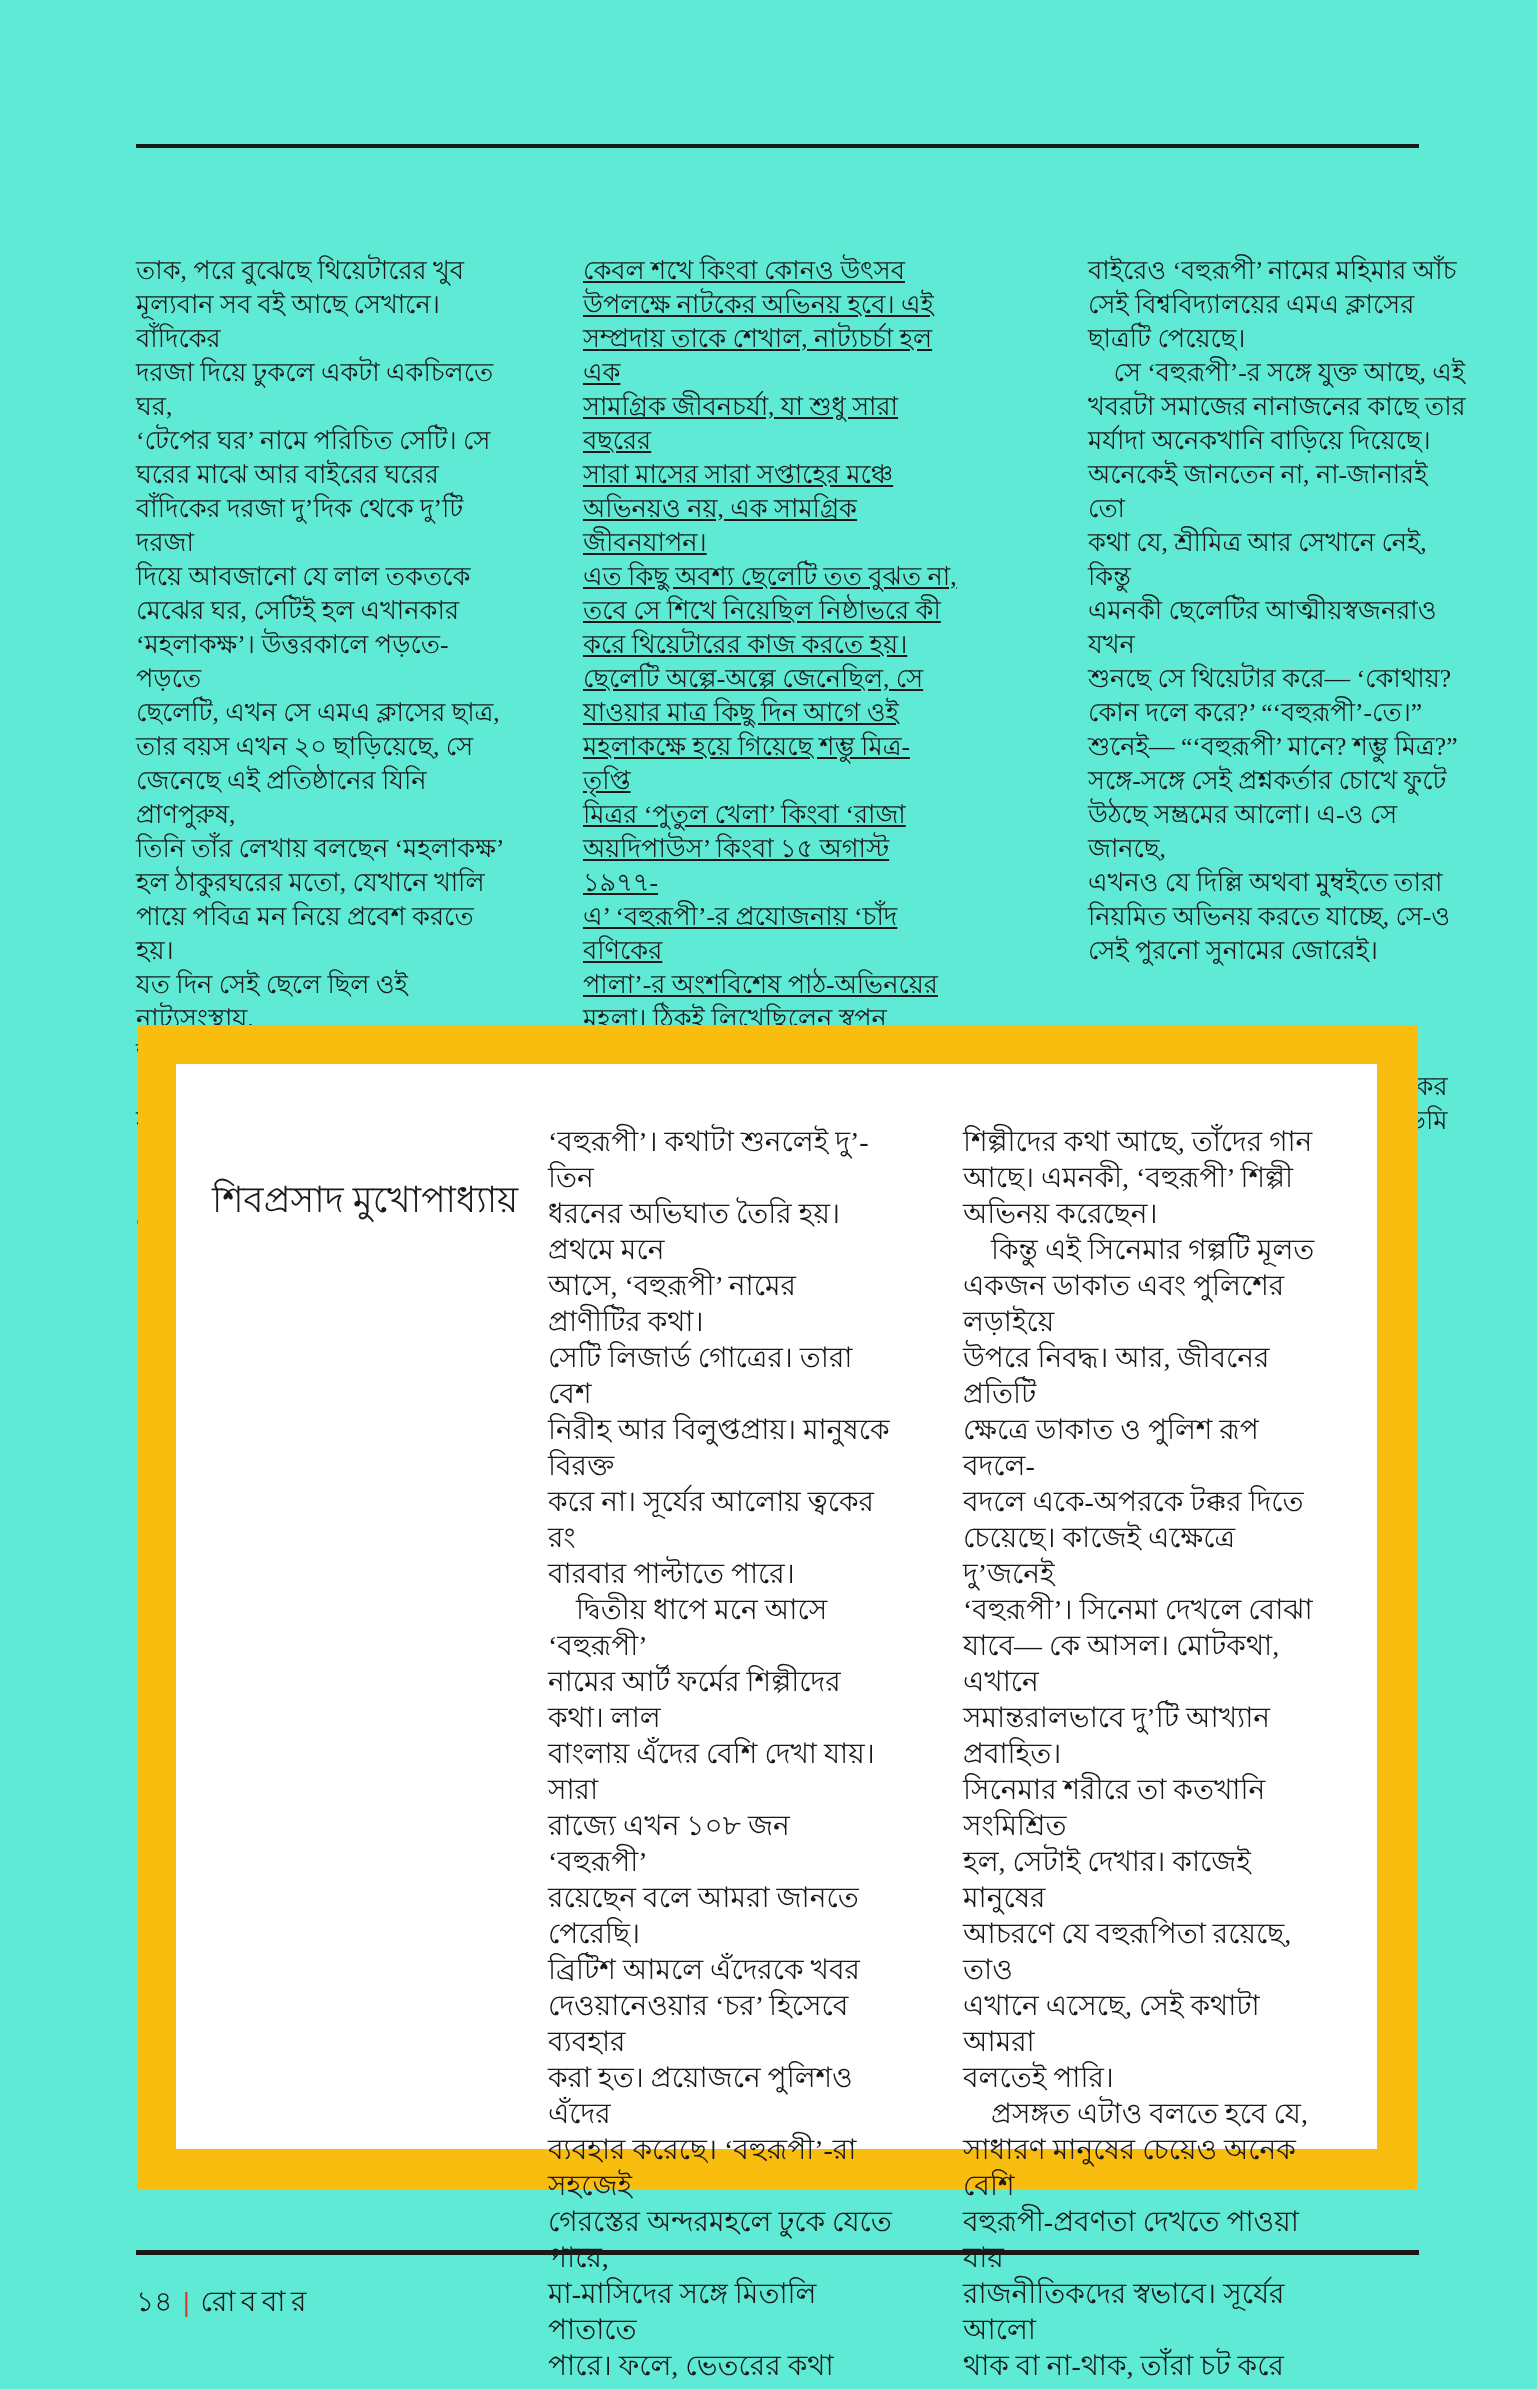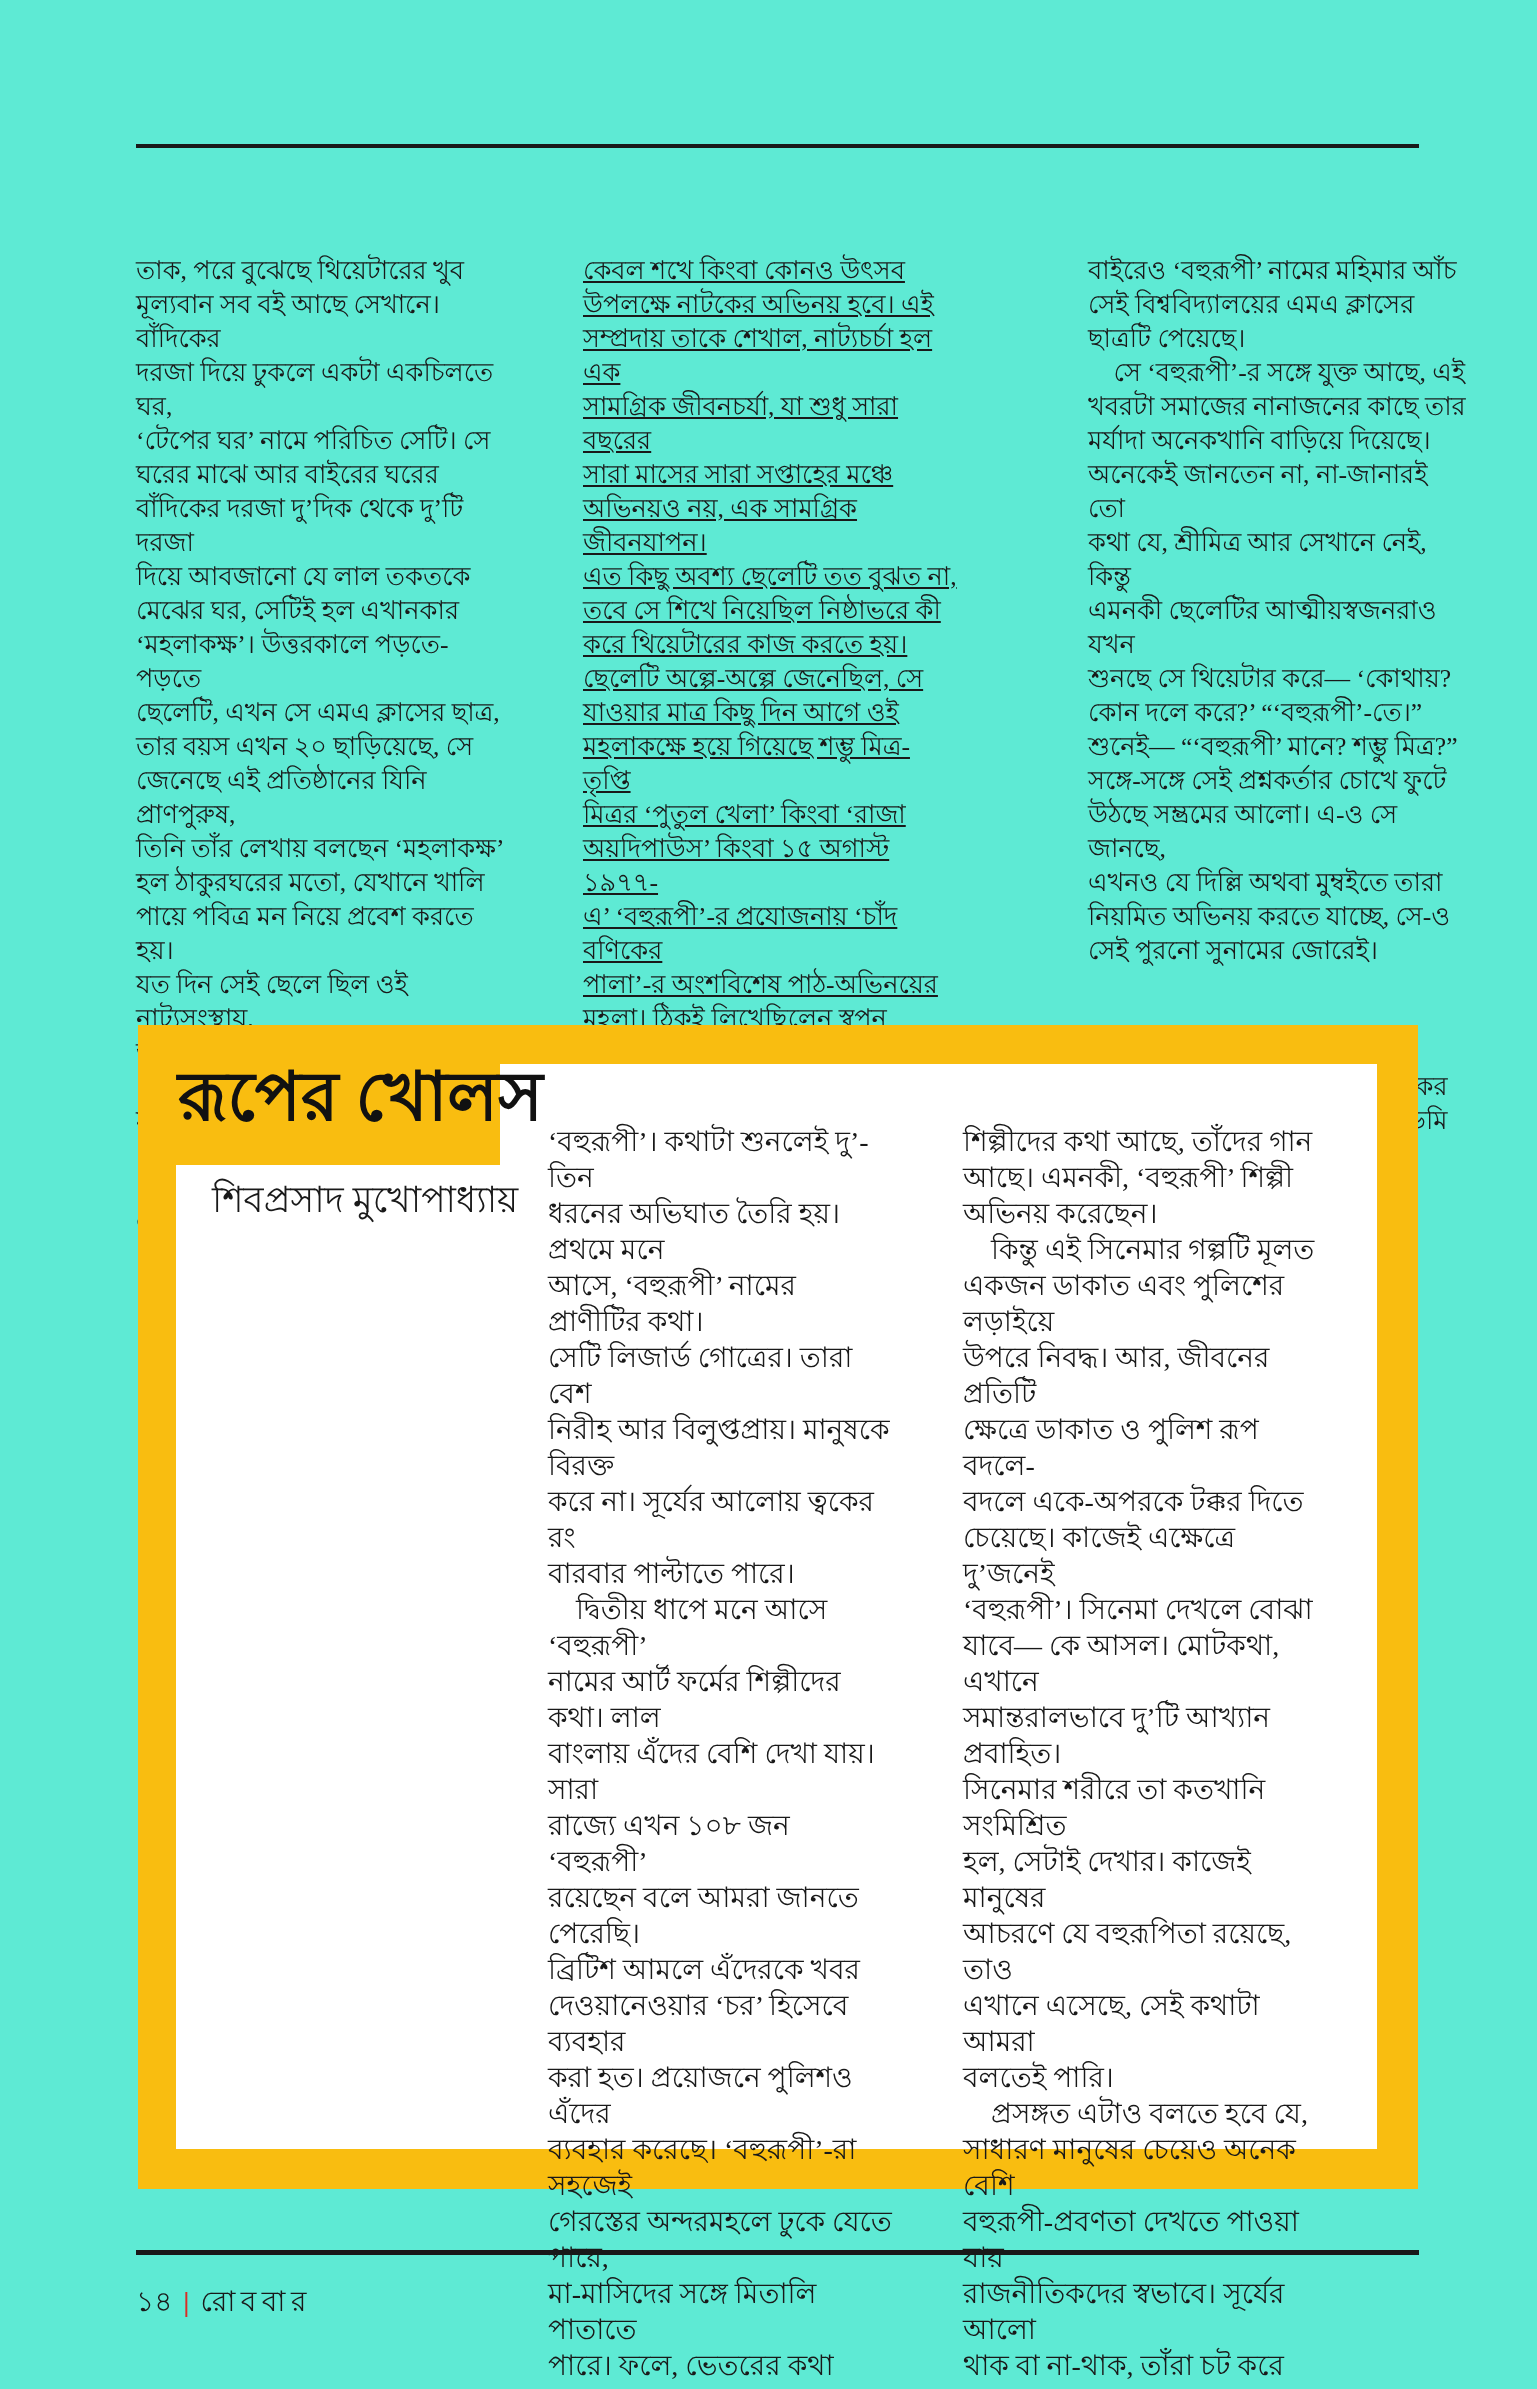--- a/index.html
+++ b/index.html
@@ -101,23 +101,20 @@
 সেই পুরনো সুনামের জোরেই।
 
 
 ২
 সময়টা গেল শতাব্দীর আটের দশকের
 গোড়া। ছেলেটি দেখছে, ‘অ্যাকাডেমি</div>
 
   <section class="feature">
     <div class="feature-inner"></div>
 
-    <div class="feature-tab">
-      <h1 class="feature-headline">রূপের খোলস</h1>
-    </div>
 
     <div class="feature-author">শিবপ্রসাদ মুখোপাধ্যায়</div>
 
     <div class="fcol fcol-1 lines">‘বহুরূপী’। কথাটা শুনলেই দু’-তিন
 ধরনের অভিঘাত তৈরি হয়। প্রথমে মনে
 আসে, ‘বহুরূপী’ নামের প্রাণীটির কথা।
 সেটি লিজার্ড গোত্রের। তারা বেশ
 নিরীহ আর বিলুপ্তপ্রায়। মানুষকে বিরক্ত
 করে না। সূর্যের আলোয় ত্বকের রং
 বারবার পাল্টাতে পারে।

